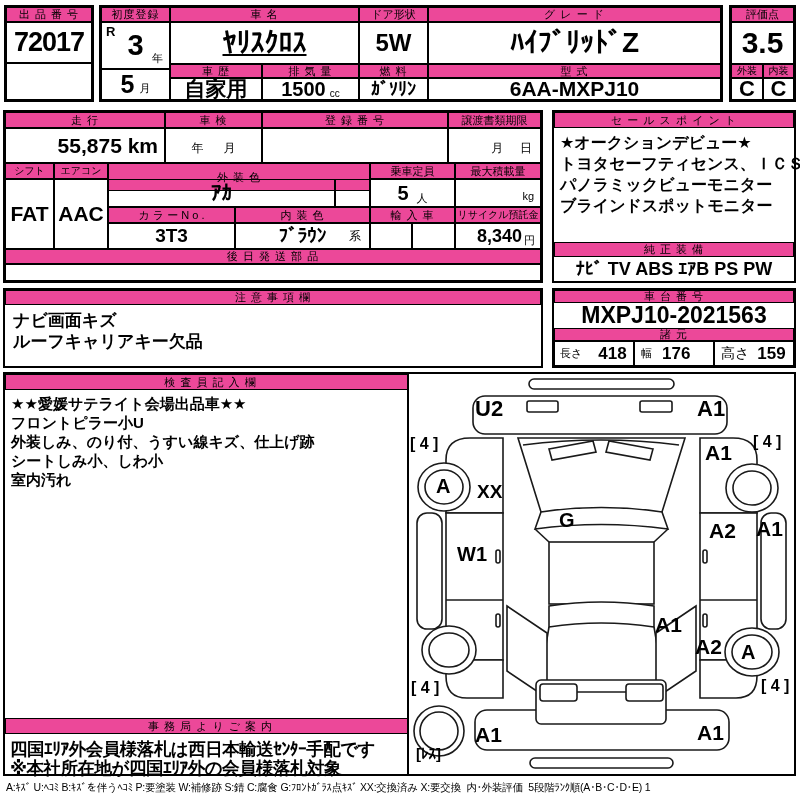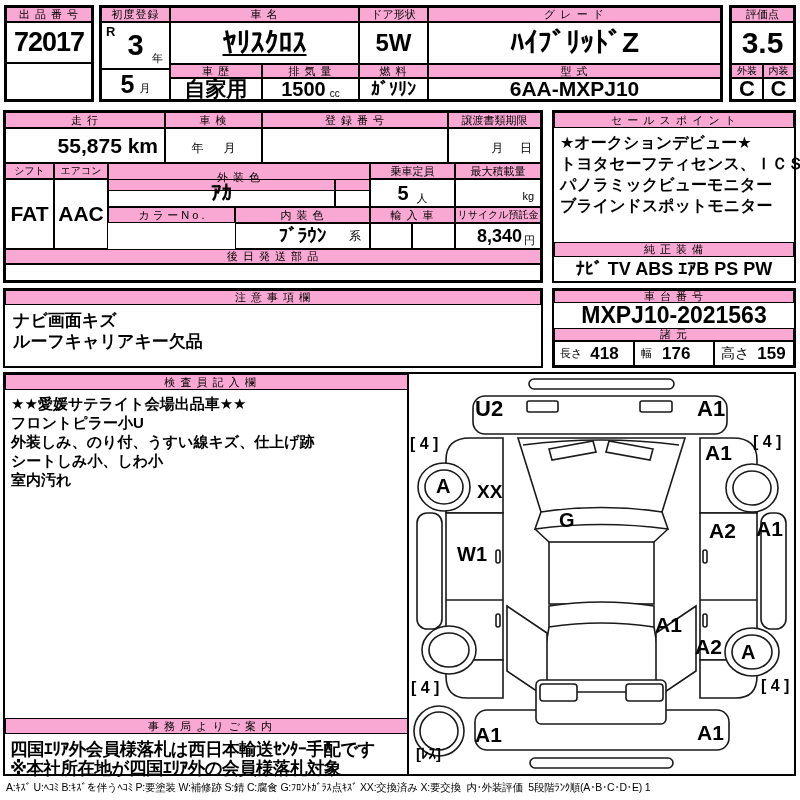--- a/index.html
+++ b/index.html
@@ -1,21 +1,21 @@
 <!DOCTYPE html>
 <html><head>
 <meta charset="utf-8">
 <style>
   html,body{margin:0;padding:0;background:#fff;}
   #sheet{position:relative;width:800px;height:800px;background:#fff;
          font-family:"Liberation Sans","DejaVu Sans",sans-serif;color:#000;overflow:hidden;}
   .abs{position:absolute;box-sizing:border-box;}
   .blk{position:absolute;box-sizing:border-box;border:2px solid #000;background:#fff;}
   .cell{position:absolute;box-sizing:border-box;border:1px solid #000;display:flex;align-items:center;justify-content:center;}
-  .hdr{background:#f9a8d4;font-size:11px;letter-spacing:1px;font-weight:normal;}
+  .hdr{background:#ec4899;font-size:11px;letter-spacing:1px;font-weight:normal;}
   .val{font-weight:bold;}
   .nb{border:none;}
   .left{justify-content:flex-start;}
   .right{justify-content:flex-end;}
   .txtline{position:absolute;font-weight:bold;white-space:pre;}
   .dlabel{position:absolute;font-weight:bold;white-space:pre;line-height:1;}
   svg{display:block;}
 </style>
 </head>
 <body>
@@ -98,20 +98,21 @@
       <span style="font-size:20px;font-weight:bold;">5</span>
       <span style="font-size:11px;margin:10px 0 0 8px;">人</span>
     </div>
     <div class="cell right" style="left:450px;top:67px;width:86px;height:28px;align-items:flex-end;padding:0 6px 4px 0;font-size:11px;">kg</div>
 
     <div class="cell hdr" style="left:103px;top:95px;width:127px;height:16px;letter-spacing:0;">カ ラ ー N o .</div>
     <div class="cell hdr" style="left:230px;top:95px;width:135px;height:16px;">内 装 色</div>
     <div class="cell hdr" style="left:365px;top:95px;width:85px;height:16px;">輸 入 車</div>
     <div class="cell hdr" style="left:450px;top:95px;width:86px;height:16px;letter-spacing:0;font-size:10px;">リサイクル預託金</div>
 
+    <div class="cell val" style="left:103px;top:111px;width:127px;height:26px;font-size:19px;">3T3</div>
     <div class="cell" style="left:230px;top:111px;width:135px;height:26px;">
       <span style="font-size:19px;font-weight:bold;">ﾌﾞﾗｳﾝ</span>
       <span class="abs" style="right:8px;bottom:3px;font-size:12px;">系</span>
     </div>
     <div class="cell" style="left:365px;top:111px;width:42px;height:26px;"></div>
     <div class="cell" style="left:407px;top:111px;width:43px;height:26px;"></div>
     <div class="cell right" style="left:450px;top:111px;width:86px;height:26px;padding-right:5px;">
       <span style="font-size:18px;font-weight:bold;">8,340</span>
       <span style="font-size:11px;margin:8px 0 0 2px;">円</span>
     </div>
@@ -135,21 +136,21 @@
     <div class="txtline" style="left:8px;top:19px;font-size:17px;">ナビ画面キズ</div>
     <div class="txtline" style="left:8px;top:40px;font-size:17px;">ルーフキャリアキー欠品</div>
   </div>
 
   <div class="blk" style="left:552px;top:288px;width:244px;height:80px;">
     <div class="cell hdr" style="left:0;top:0;width:240px;height:13px;">車 台 番 号</div>
     <div class="cell val nb" style="left:0;top:13px;width:240px;height:25px;font-size:23px;">MXPJ10-2021563</div>
     <div class="cell hdr" style="left:0;top:38px;width:240px;height:13px;">諸 元</div>
     <div class="cell left" style="left:0;top:51px;width:80px;height:25px;padding-left:5px;">
       <span style="font-size:11px;">長さ</span>
-      <span style="font-size:17px;font-weight:bold;margin-left:8px;">418</span>
+      <span style="font-size:17px;font-weight:bold;margin-left:16px;">418</span>
     </div>
     <div class="cell left" style="left:80px;top:51px;width:80px;height:25px;padding-left:6px;">
       <span style="font-size:11px;">幅</span>
       <span style="font-size:17px;font-weight:bold;margin-left:10px;">176</span>
     </div>
     <div class="cell left" style="left:160px;top:51px;width:80px;height:25px;padding-left:6px;">
       <span style="font-size:14px;">高さ</span>
       <span style="font-size:17px;font-weight:bold;margin-left:8px;">159</span>
     </div>
   </div>

